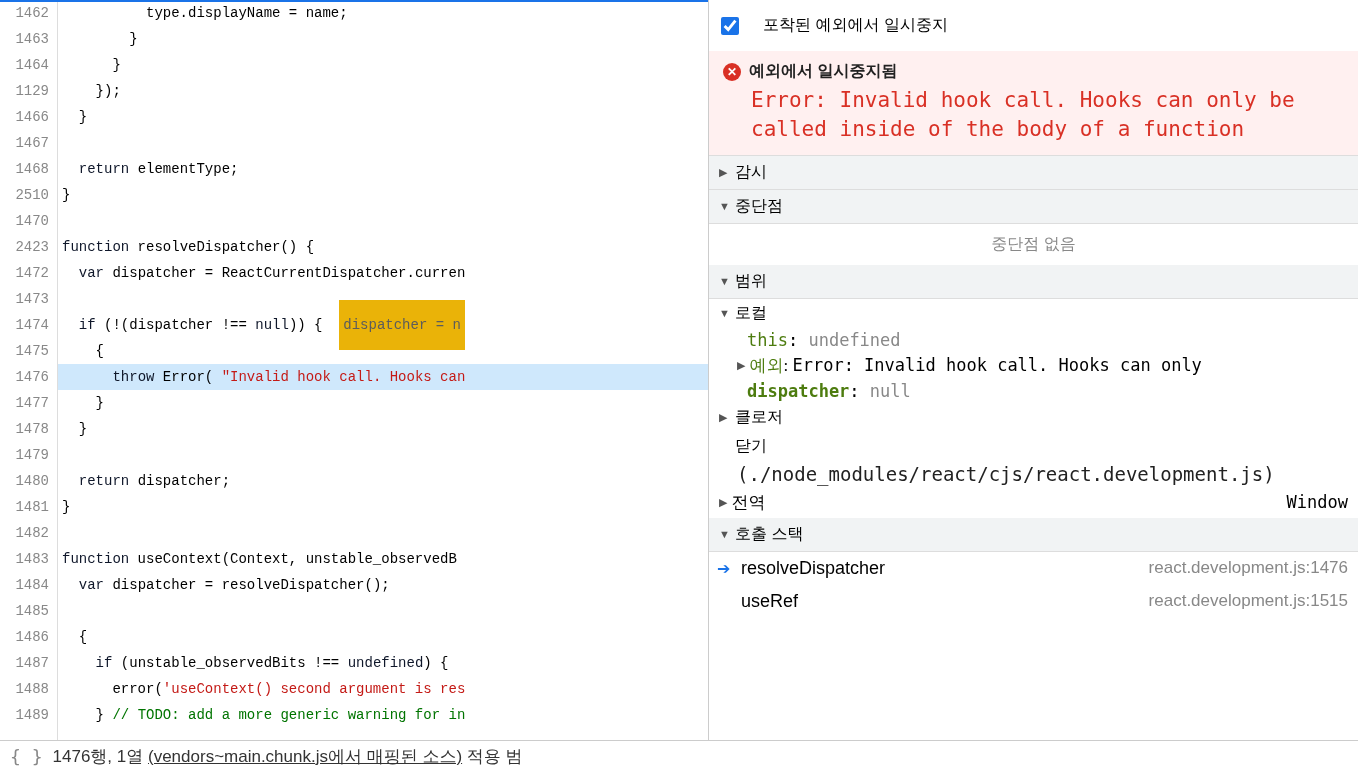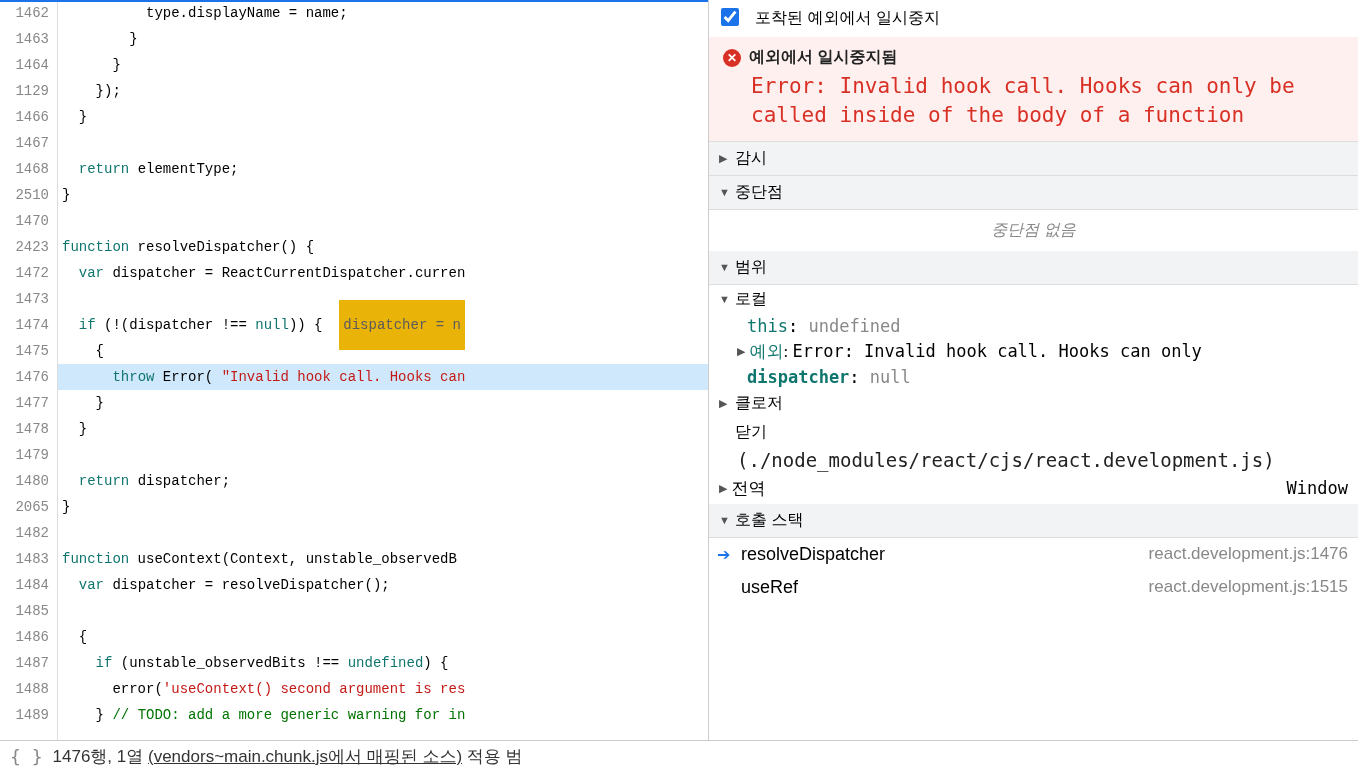--- a/index.html
+++ b/index.html
@@ -63,36 +63,36 @@
       height: 2px;
       background: #1a73e8;
       top: 0;
       z-index: 2;
     }
     .inline-hint {
       background: #eab308;
       color: #5c5c5c;
       padding: 17px 4px;
     }
-    .kw { color: #0f766e; }
+    .kw { color: #0f172a; }
     .str { color: #c41a16; }
     .comment { color: #007400; }
     
     .debug-panel {
       flex: 1;
       border-left: 1px solid #ccc;
       overflow-y: auto;
       background: #fff;
       font-size: 16px;
     }
     .checkbox-row {
-      padding: 8px 12px;
-      display: flex;
-      align-items: flex-start;
-      gap: 16px;
+      padding: 15px 12px;
+      display: flex;
+      align-items: center;
+      gap: 24px;
     }
     .checkbox-row input[type="checkbox"] {
       width: 18px;
       height: 18px;
       accent-color: #1a73e8;
     }
     .exception-box {
       background: #fff0f0;
       padding: 10px 14px;
       border-bottom: 1px solid #ddd;
@@ -134,42 +134,41 @@
       font-size: 16px;
       border-bottom: 1px solid #ddd;
     }
     .section-header .triangle {
       font-size: 11px;
       color: #555;
       width: 12px;
     }
     .section-body {
       padding: 10px 14px;
-      font-style: italic;
       color: #888;
       text-align: center;
     }
     .scope-item {
       padding: 4px 10px;
       display: flex;
       align-items: center;
       gap: 4px;
     }
     .scope-item .triangle {
       font-size: 11px;
       color: #555;
       width: 12px;
     }
     .scope-props {
       padding: 2px 10px 2px 38px;
       font-family: Menlo, Monaco, monospace;
       font-size: 17px;
     }
     .scope-props .prop-key {
-      color: #0f766e;
+      color: #4d7c0f;
     }
     .scope-props .prop-key.bold {
       font-weight: bold;
     }
     .scope-props .prop-val-undef {
       color: #888;
     }
     .scope-closure {
       padding: 2px 10px 2px 28px;
       font-family: Menlo, Monaco, monospace;
@@ -248,21 +247,21 @@
         <div class="gutter-line">2423</div>
         <div class="gutter-line">1472</div>
         <div class="gutter-line">1473</div>
         <div class="gutter-line">1474</div>
         <div class="gutter-line">1475</div>
         <div class="gutter-line">1476</div>
         <div class="gutter-line">1477</div>
         <div class="gutter-line">1478</div>
         <div class="gutter-line">1479</div>
         <div class="gutter-line">1480</div>
-        <div class="gutter-line">2065</div>
+        <div class="gutter-line">1481</div>
         <div class="gutter-line">1482</div>
         <div class="gutter-line">1483</div>
         <div class="gutter-line">1484</div>
         <div class="gutter-line">1485</div>
         <div class="gutter-line">1486</div>
         <div class="gutter-line">1487</div>
         <div class="gutter-line">1488</div>
         <div class="gutter-line">1489</div>
       </div>
     <div class="code-content" id="code"><div class="code-line"><span>          type.displayName = name;</span></div><div class="code-line"><span>        }</span></div><div class="code-line"><span>      }</span></div><div class="code-line"><span>    });</span></div><div class="code-line"><span>  }</span></div><div class="code-line"><span></span></div><div class="code-line"><span>  </span><span class="kw">return</span><span> elementType;</span></div><div class="code-line"><span>}</span></div><div class="code-line"><span></span></div><div class="code-line"><span class="kw">function</span><span> resolveDispatcher() {</span></div><div class="code-line"><span>  </span><span class="kw">var</span><span> dispatcher = ReactCurrentDispatcher.curren</span></div><div class="code-line"><span></span></div><div class="code-line"><span>  </span><span class="kw">if</span><span> (!(dispatcher !== </span><span class="kw">null</span><span>)) {  </span><span class="inline-hint">dispatcher = n</span></div><div class="code-line"><span>    {</span></div><div class="code-line highlighted"><span>      </span><span class="kw">throw</span><span> Error( </span><span class="str">"Invalid hook call. Hooks can</span></div><div class="code-line"><span>    }</span></div><div class="code-line"><span>  }</span></div><div class="code-line"><span></span></div><div class="code-line"><span>  </span><span class="kw">return</span><span> dispatcher;</span></div><div class="code-line"><span>}</span></div><div class="code-line"><span></span></div><div class="code-line"><span class="kw">function</span><span> useContext(Context, unstable_observedB</span></div><div class="code-line"><span>  </span><span class="kw">var</span><span> dispatcher = resolveDispatcher();</span></div><div class="code-line"><span></span></div><div class="code-line"><span>  {</span></div><div class="code-line"><span>    </span><span class="kw">if</span><span> (unstable_observedBits !== </span><span class="kw">undefined</span><span>) {</span></div><div class="code-line"><span>      error(</span><span class="str">'useContext() second argument is res</span></div><div class="code-line"><span>    } </span><span class="comment">// TODO: add a more generic warning for in</span></div></div>

